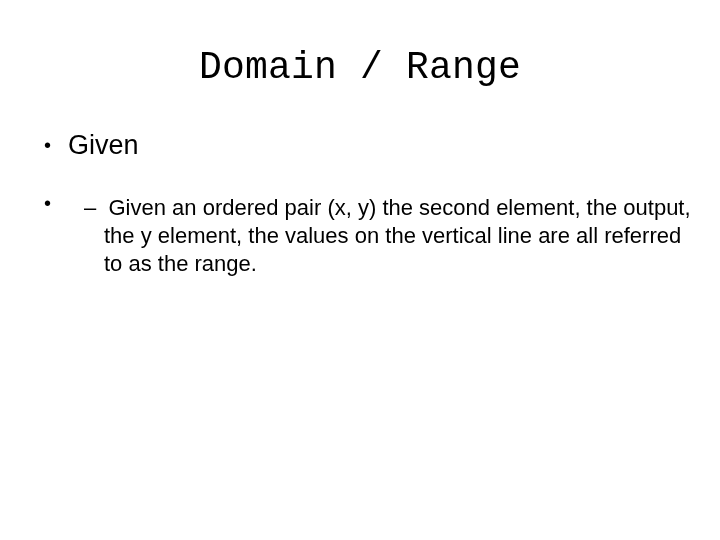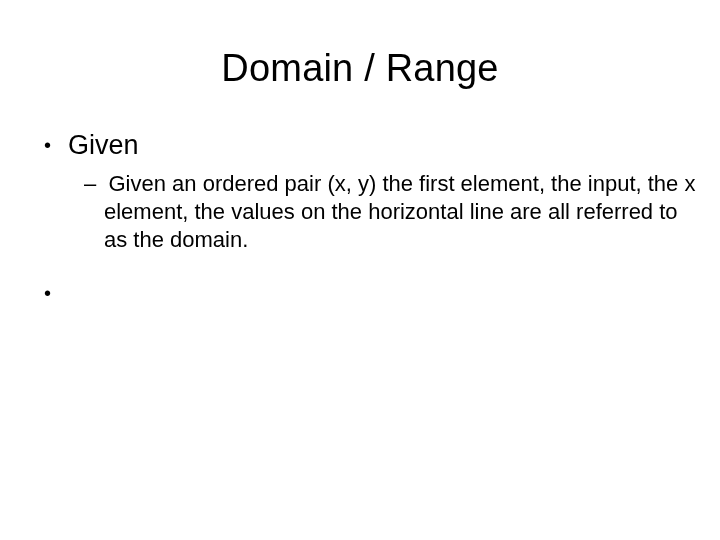--- a/index.html
+++ b/index.html
@@ -27,20 +27,21 @@
     position: absolute;
     left: 0;
     top: 46px;
     width: 720px;
     text-align: center;
     font-size: 38px;
     font-weight: 400;
     line-height: 44px;
     letter-spacing: 0.2px;
     white-space: nowrap;
+    font-family: Liberation Mono, monospace;
   }
 
   
   .slide-body {
     position: absolute;
     left: 0;
     top: 128px;
     width: 720px;
   }
 
@@ -85,26 +86,26 @@
 
   <div class="slide-title">Domain / Range</div>
 
   <div class="slide-body">
 
     <div class="level1">
       <span class="marker">•</span>
       <span>Given</span>
     </div>
 
-    <div class="level2">
-      <span class="dash">–&nbsp;</span>
-      <span>Given an ordered pair (x, y) the first element, the input, the x element, the values on the horizontal line are all referred to as the domain.</span>
-    </div>
 
     <div class="group-gap"></div>
 
     <div class="level1">
       <span class="marker">•</span>
     </div>
 
+    <div class="level2">
+      <span class="dash">–&nbsp;</span>
+      <span>Given an ordered pair (x, y) the second element, the output, the y element, the values on the vertical line are all referred to as the range.</span>
+    </div>
 
   </div>
 </div>
 
 </body></html>

